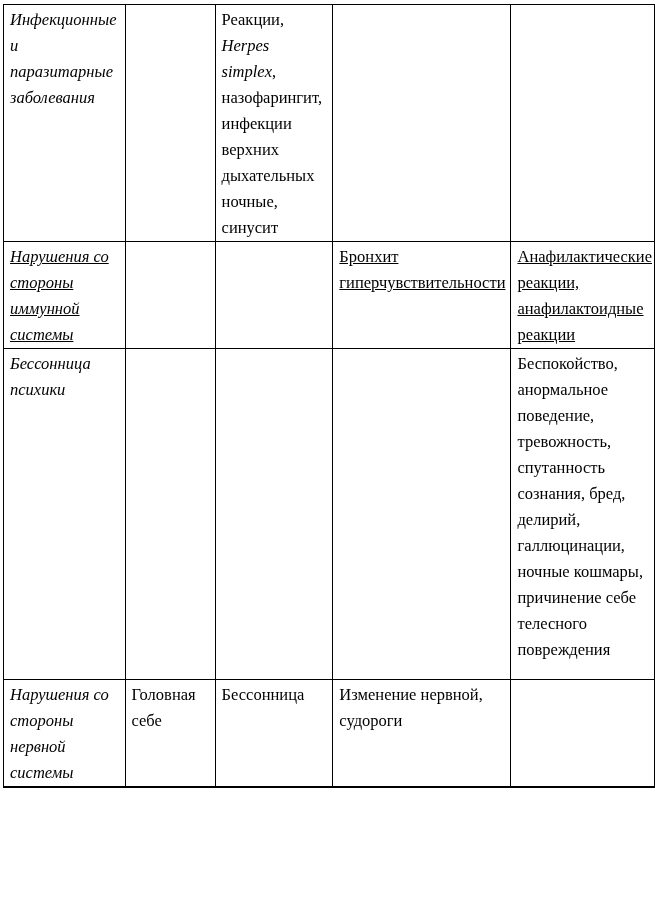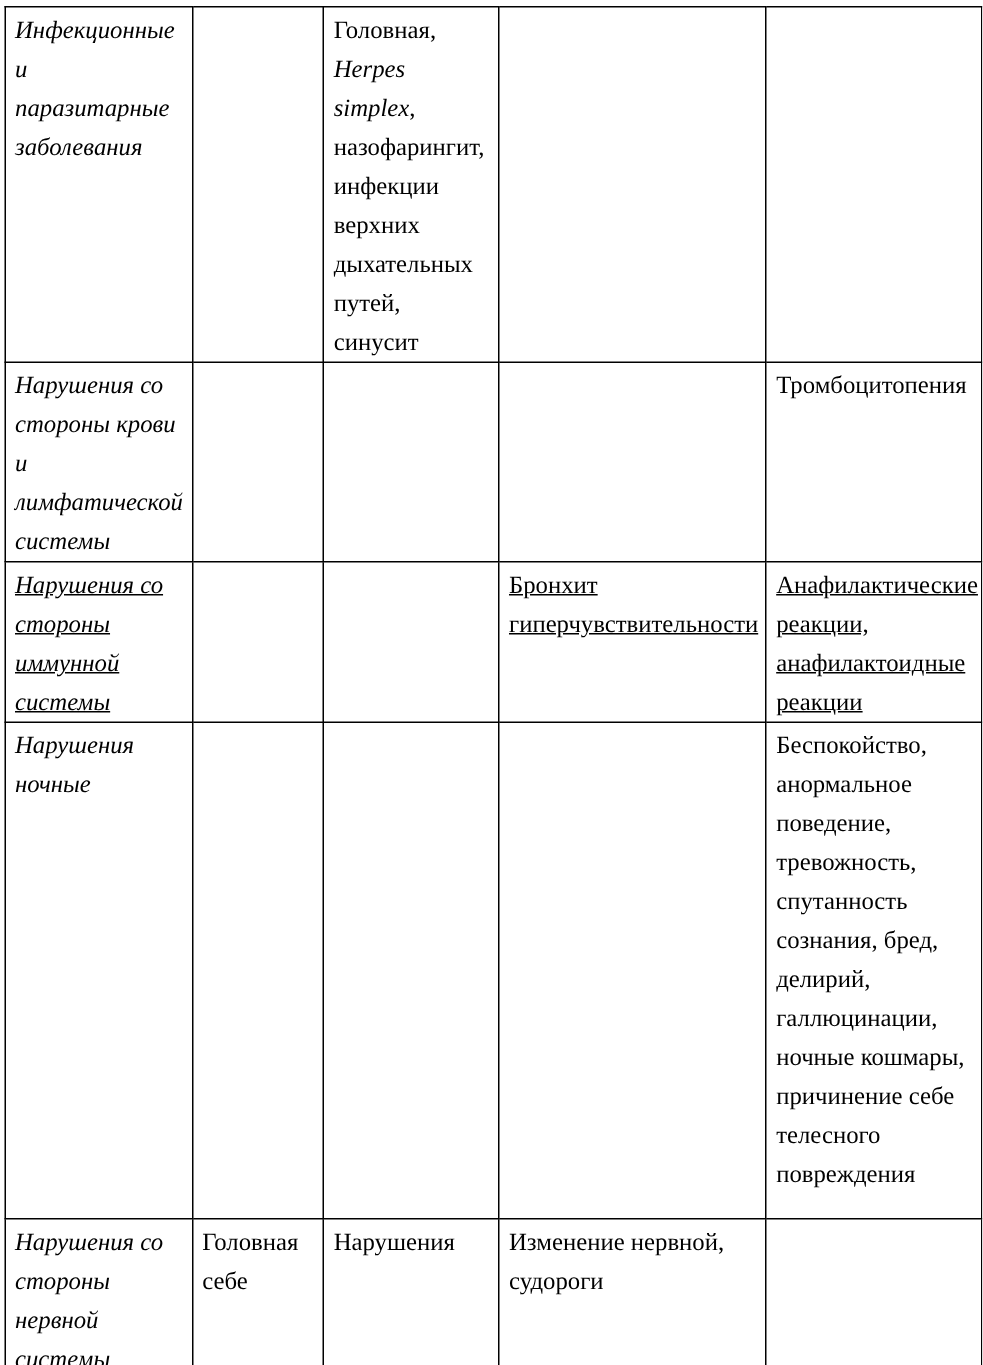--- a/index.html
+++ b/index.html
@@ -52,47 +52,40 @@
         <col style="width: 133px;">
         <col style="width: 122px;">
         <col style="width: 130px;">
         <col style="width: 125px;">
         <col style="width: 138px;">
       </colgroup>
     <tbody>
         <tr style="height: 192px;">
           <td><span class="seg-italic">Инфекционные и паразитарные заболевания</span></td>
           <td></td>
-          <td><span class="seg-regular">Головная, </span><span class="seg-italic">Herpes simplex</span><span class="seg-regular">, назофарингит, инфекции верхних дыхательных путей, синусит</span></td>
+          <td><span class="seg-regular">Реакции, </span><span class="seg-italic">Herpes simplex</span><span class="seg-regular">, назофарингит, инфекции верхних дыхательных ночные, синусит</span></td>
           <td></td>
           <td></td>
-        </tr>
-        <tr style="height: 104px;">
-          <td><span class="seg-italic">Нарушения со стороны крови и лимфатической системы</span></td>
-          <td></td>
-          <td></td>
-          <td></td>
-          <td><span class="seg-regular">Тромбоцитопения</span></td>
         </tr>
         <tr style="height: 106px; text-decoration: underline;">
           <td><span class="seg-italic">Нарушения со стороны иммунной системы</span></td>
           <td></td>
           <td></td>
           <td><span class="seg-regular">Бронхит гиперчувствительности</span></td>
           <td><span class="seg-regular">Анафилактические реакции, анафилактоидные реакции</span></td>
         </tr>
         <tr style="height: 331px;">
-          <td><span class="seg-italic">Нарушения ночные</span></td>
+          <td><span class="seg-italic">Бессонница психики</span></td>
           <td></td>
           <td></td>
           <td></td>
           <td><span class="seg-regular">Беспокойство, анормальное поведение, тревожность, спутанность сознания, бред, делирий, галлюцинации, ночные кошмары, причинение себе телесного повреждения</span></td>
         </tr>
         <tr style="height: 82px;">
           <td><span class="seg-italic">Нарушения со стороны нервной системы</span></td>
           <td><span class="seg-regular">Головная себе</span></td>
-          <td><span class="seg-regular">Нарушения</span></td>
+          <td><span class="seg-regular">Бессонница</span></td>
           <td><span class="seg-regular">Изменение нервной, судороги</span></td>
           <td></td>
         </tr>
       </tbody>
   </table>
 </div>
 
 </body></html>

